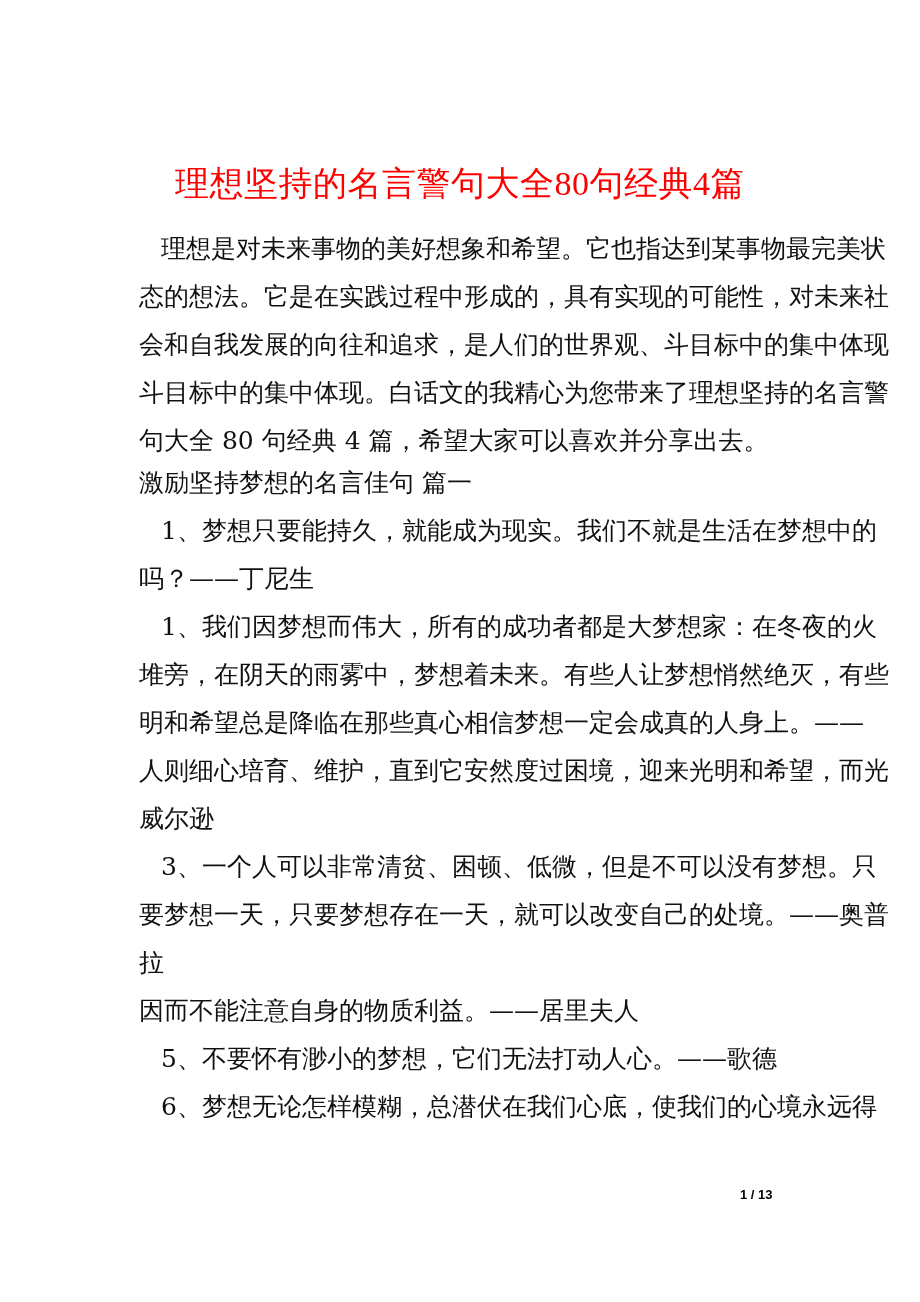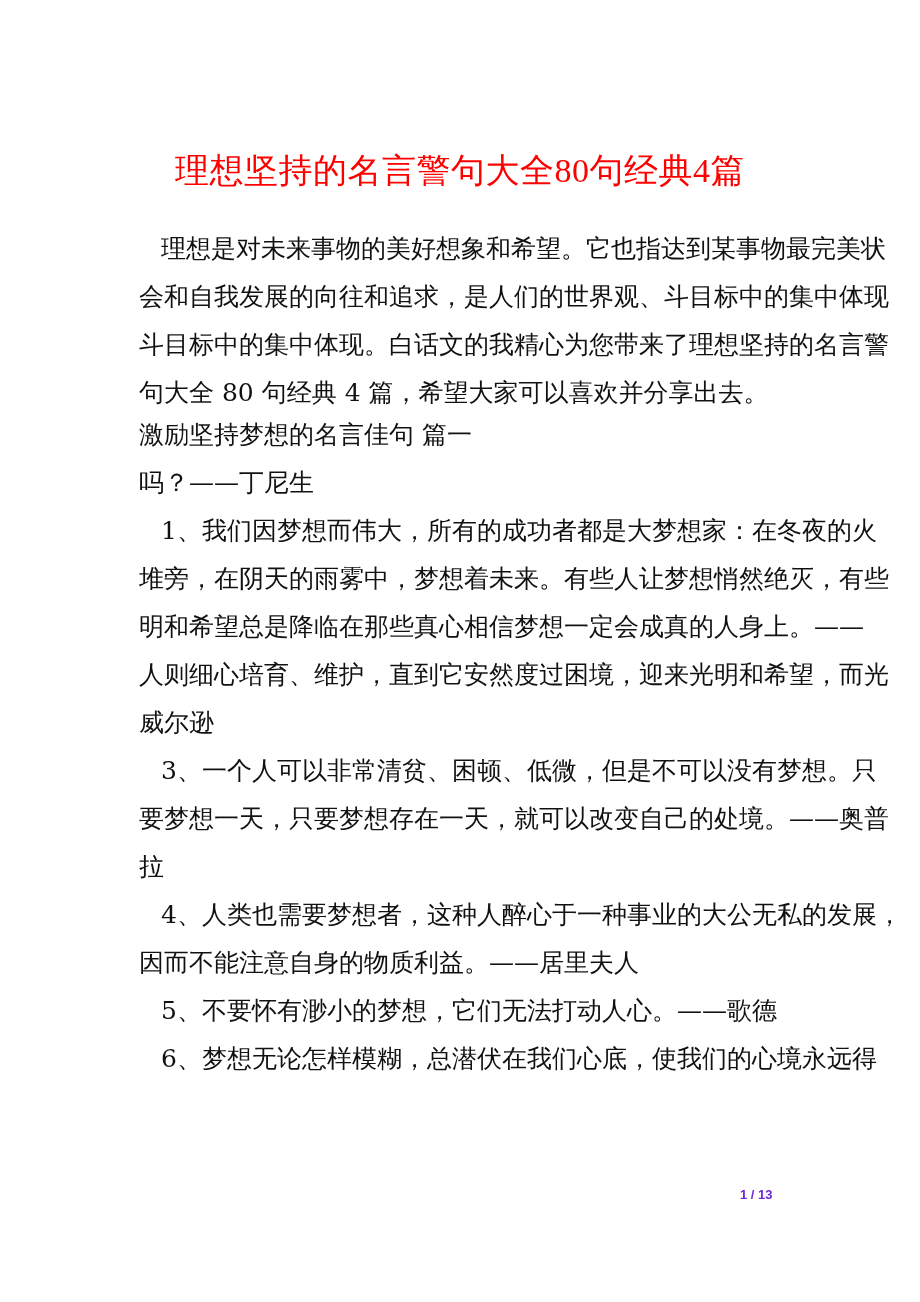--- a/index.html
+++ b/index.html
@@ -17,21 +17,21 @@
     }
     .page {
       position: absolute;
       left: 0; top: 0;
       width: 920px;
       height: 1302px;
     }
     .title {
       position: absolute;
       left: 0;
-      top: 146px;
+      top: 159px;
       width: 920px;
       text-align: center;
       font-size: 34px;
       line-height: 50px;
       color: #ff0000;
       font-family: "Liberation Serif", "DejaVu Serif", serif;
       letter-spacing: 0.5px;
       margin: 0;
       font-weight: normal;
     }
@@ -59,61 +59,62 @@
       display: block;
       height: 48px;
     }
     .page-number {
       position: absolute;
       left: 740px;
       top: 1187px;
       font-family: "Liberation Sans", "DejaVu Sans", sans-serif;
       font-size: 13px;
       font-weight: bold;
-      color: #6d28d9;
+      color: #000000;
     }
   </style>
 </head>
 <body>
 
 <div class="page">
 
   <h1 class="title">理想坚持的名言警句大全80句经典4篇</h1>
 
   <div class="body">
 
     <div>
       <span class="line justify indent">理想是对未来事物的美好想象和希望。它也指达到某事物最完美状</span>
+      <span class="line justify">态的想法。它是在实践过程中形成的，具有实现的可能性，对未来社</span>
       <span class="line justify">会和自我发展的向往和追求，是人们的世界观、斗目标中的集中体现</span>
       <span class="line justify">斗目标中的集中体现。白话文的我精心为您带来了理想坚持的名言警</span>
       <span class="line">句大全 80 句经典 4 篇，希望大家可以喜欢并分享出去。</span>
     </div>
 
     <span class="heading" style="margin-top:-6px;">激励坚持梦想的名言佳句  篇一</span>
 
     <div>
+      <span class="line justify indent">1、梦想只要能持久，就能成为现实。我们不就是生活在梦想中的</span>
       <span class="line">吗？——丁尼生</span>
     </div>
 
     <div>
       <span class="line justify indent">1、我们因梦想而伟大，所有的成功者都是大梦想家：在冬夜的火</span>
       <span class="line justify">堆旁，在阴天的雨雾中，梦想着未来。有些人让梦想悄然绝灭，有些</span>
       <span class="line justify">明和希望总是降临在那些真心相信梦想一定会成真的人身上。——</span>
       <span class="line justify">人则细心培育、维护，直到它安然度过困境，迎来光明和希望，而光</span>
       <span class="line">威尔逊</span>
     </div>
 
     <div>
       <span class="line justify indent">3、一个人可以非常清贫、困顿、低微，但是不可以没有梦想。只</span>
       <span class="line justify">要梦想一天，只要梦想存在一天，就可以改变自己的处境。——奥普</span>
       <span class="line">拉</span>
     </div>
 
     <div>
-      <span class="line justify indent">4、人类也需要梦想者，这种人醉心于一种事业的大公无私的发展，</span>
       <span class="line">因而不能注意自身的物质利益。——居里夫人</span>
     </div>
 
     <div>
       <span class="line indent">5、不要怀有渺小的梦想，它们无法打动人心。——歌德</span>
     </div>
 
     <div>
       <span class="line justify indent">6、梦想无论怎样模糊，总潜伏在我们心底，使我们的心境永远得</span>
     </div>

